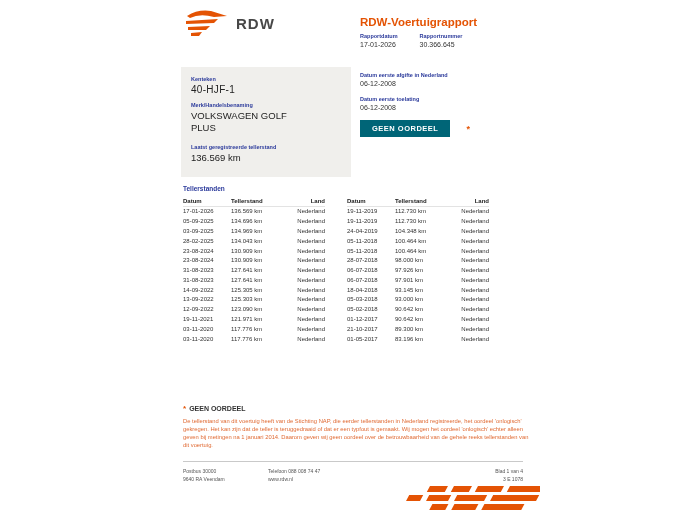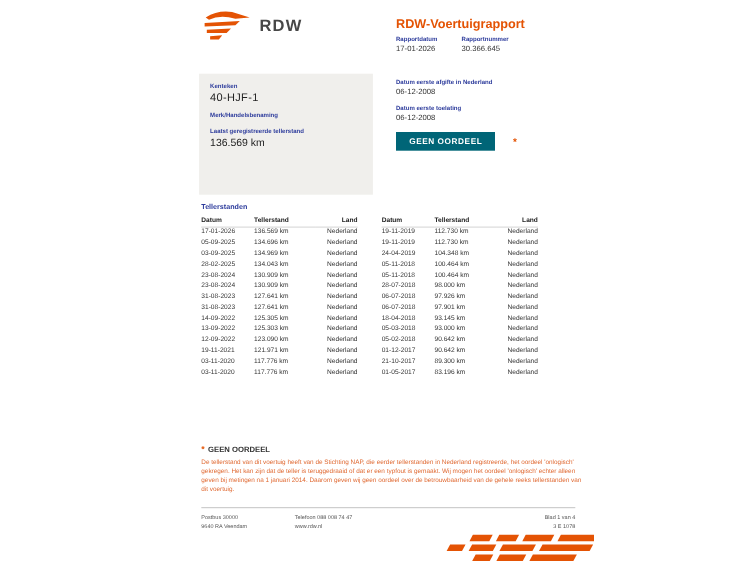--- a/index.html
+++ b/index.html
@@ -10,21 +10,21 @@
 
   
   .logo-block { left:184px; top:8px; display:flex; align-items:center; gap:6px; }
   .logo-text { font-size:15px; font-weight:bold; color:#474747; letter-spacing:1px; }
   .report-title { left:360px; top:16px; font-size:11.5px; font-weight:bold; color:#e45304; }
   .meta { left:360px; top:33px; display:flex; gap:22px; }
   .lbl { display:block; color:#2b3a9b; font-weight:bold; font-size:5.5px; }
   .val { display:block; font-size:7px; color:#333; margin-top:2px; }
 
   
-  .vehicle-panel { left:181px; top:67px; width:158px; height:110px; background:#f0efec; padding:9px 10px; }
+  .vehicle-panel { left:181px; top:67px; width:170px; height:110px; background:#f0efec; padding:9px 10px; }
   .kenteken { font-size:10px; color:#222; margin:2px 0 7px 0; letter-spacing:0.3px; }
   .make { font-size:9.5px; color:#222; margin:2px 0 0 0; line-height:1.3; width:110px; }
   .panel-odo-label { margin-top:9px; }
   .panel-odo { font-size:9.5px; color:#222; margin-top:2px; }
 
   
   .registration { left:360px; top:72px; }
   .registration .val { margin-bottom:9px; }
   .verdict-row { margin-top:6px; display:flex; align-items:center; }
   .verdict-badge { display:inline-block; background:#006577; color:#fff; font-weight:bold; font-size:7.5px; letter-spacing:0.5px; padding:4px 12px; }
@@ -85,20 +85,21 @@
     <div class="meta-col">
       <span class="lbl">Rapportnummer</span>
       <span class="val">30.366.645</span>
     </div>
   </div>
 
   <div class="abs vehicle-panel">
     <span class="lbl">Kenteken</span>
     <div class="kenteken">40-HJF-1</div>
     <span class="lbl">Merk/Handelsbenaming</span>
+    <div class="make">VOLKSWAGEN GOLF PLUS</div>
     <span class="lbl panel-odo-label">Laatst geregistreerde tellerstand</span>
     <div class="panel-odo">136.569 km</div>
   </div>
 
   <div class="abs registration">
     <span class="lbl">Datum eerste afgifte in Nederland</span>
     <span class="val">06-12-2008</span>
     <span class="lbl">Datum eerste toelating</span>
     <span class="val">06-12-2008</span>
     <div class="verdict-row">

